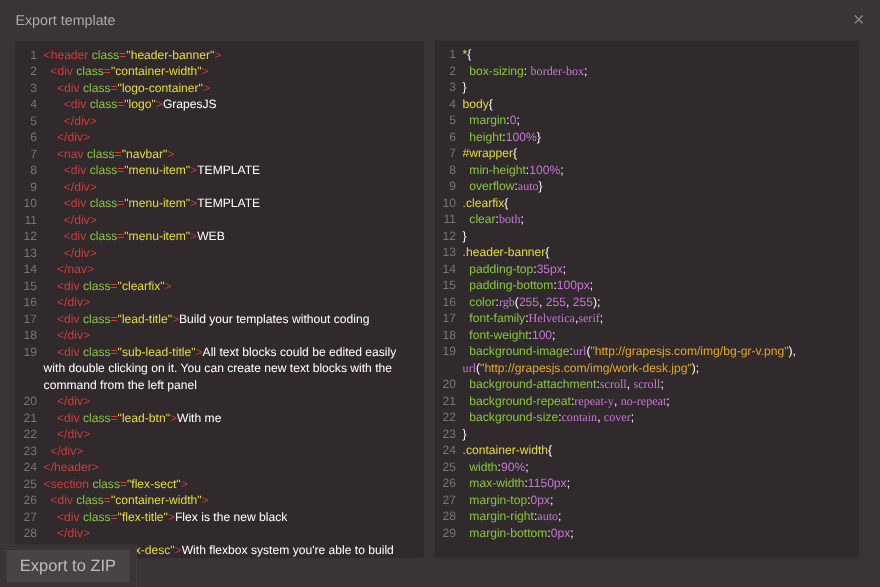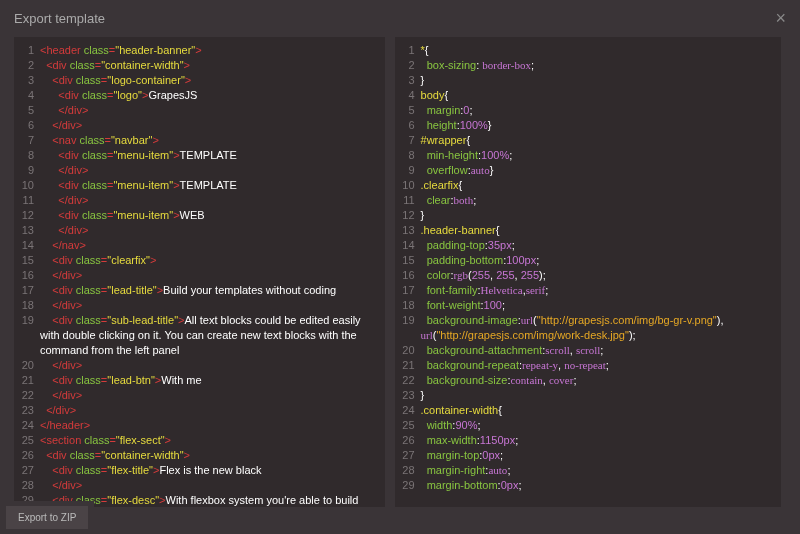--- a/index.html
+++ b/index.html
@@ -81,21 +81,21 @@
   left: 0;
   bottom: 0;
   padding: 5px 6px;
   background: #3a3437;
 }
 .export-btn {
   background: #4a4346;
   color: #bbb;
   border: none;
   padding: 6px 12px;
-  font-size: 10px;
+  font-size: 15px;
   cursor: pointer;
 }
 </style>
 </head>
 <body>
 
 <div class="modal">
   <div class="modal-header">
     <span>Export template</span>
     <span class="close-x">×</span>

